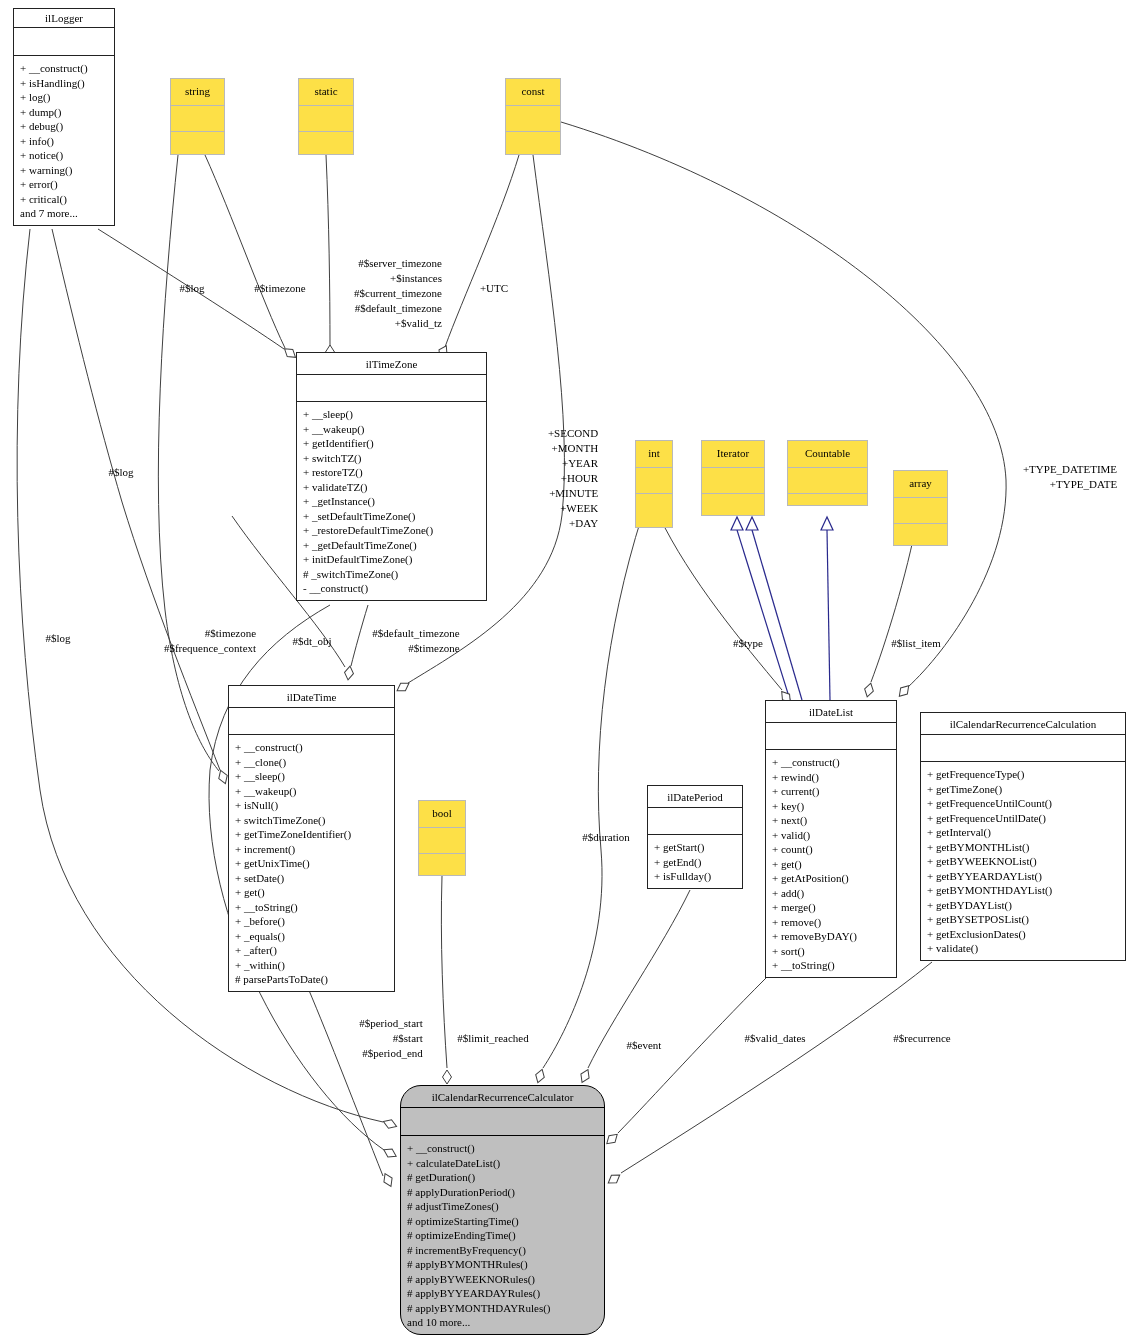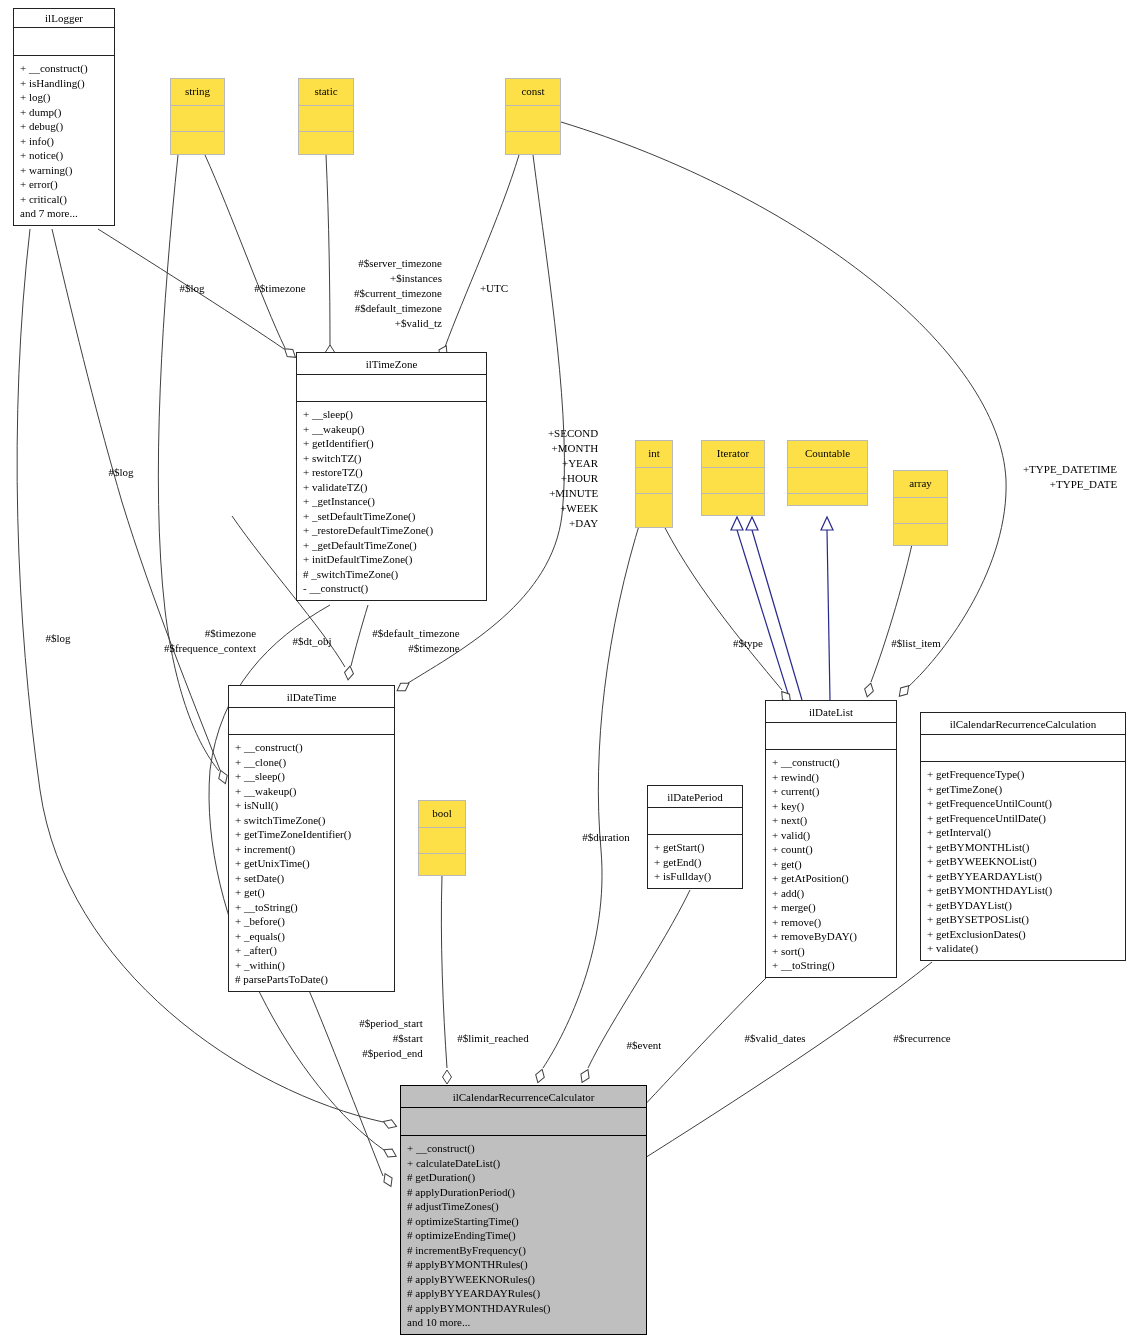--- a/index.html
+++ b/index.html
@@ -266,21 +266,21 @@
         <div class="member-line">+ validate()</div>
       </div>
   </div>
 
   <div class="uml-ext" style="left:418px;top:800px;width:48px;height:76px;">
     <div class="ext-title">bool</div>
     <div class="ext-row1"></div>
     <div class="ext-row2"></div>
   </div>
 
-  <div class="uml-class highlight" style="left:400px;top:1085px;width:247px;">
+  <div class="uml-class highlight" style="left:400px;top:1085px;width:205px;border-radius:21px;">
     <div class="uml-title">ilCalendarRecurrenceCalculator</div>
     <div class="uml-attrs" style="height:27px;"></div>
     <div class="uml-methods">
         <div class="member-line">+ __construct()</div>
         <div class="member-line">+ calculateDateList()</div>
         <div class="member-line"># getDuration()</div>
         <div class="member-line"># applyDurationPeriod()</div>
         <div class="member-line"># adjustTimeZones()</div>
         <div class="member-line"># optimizeStartingTime()</div>
         <div class="member-line"># optimizeEndingTime()</div>

